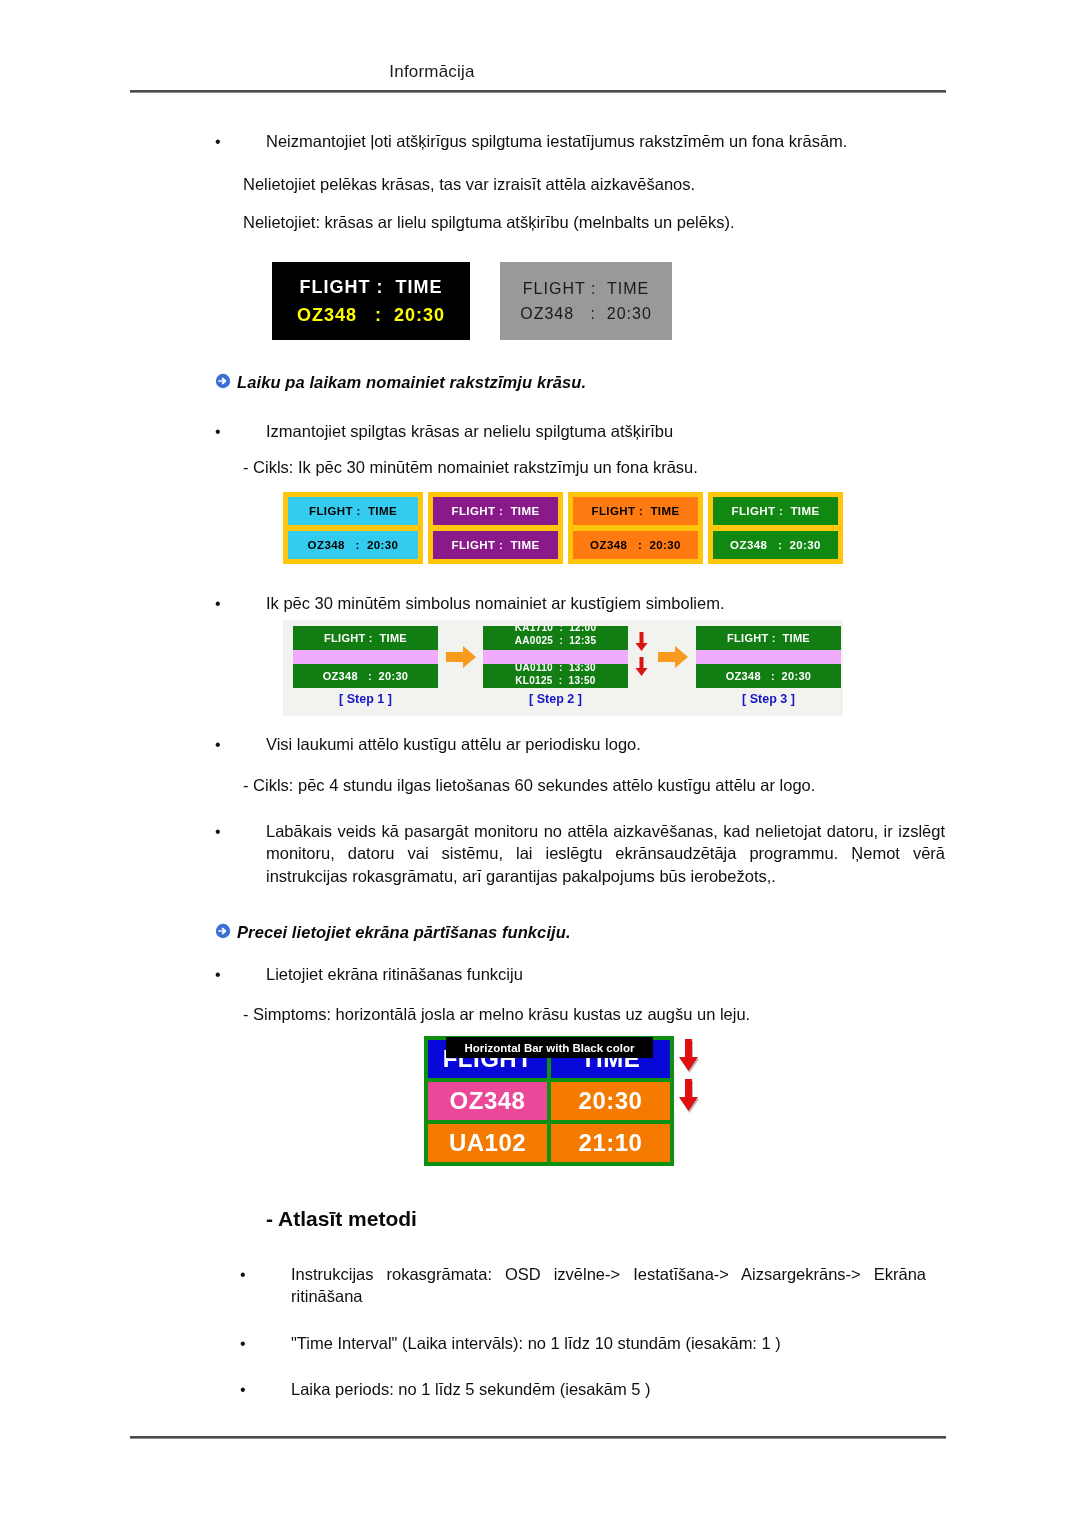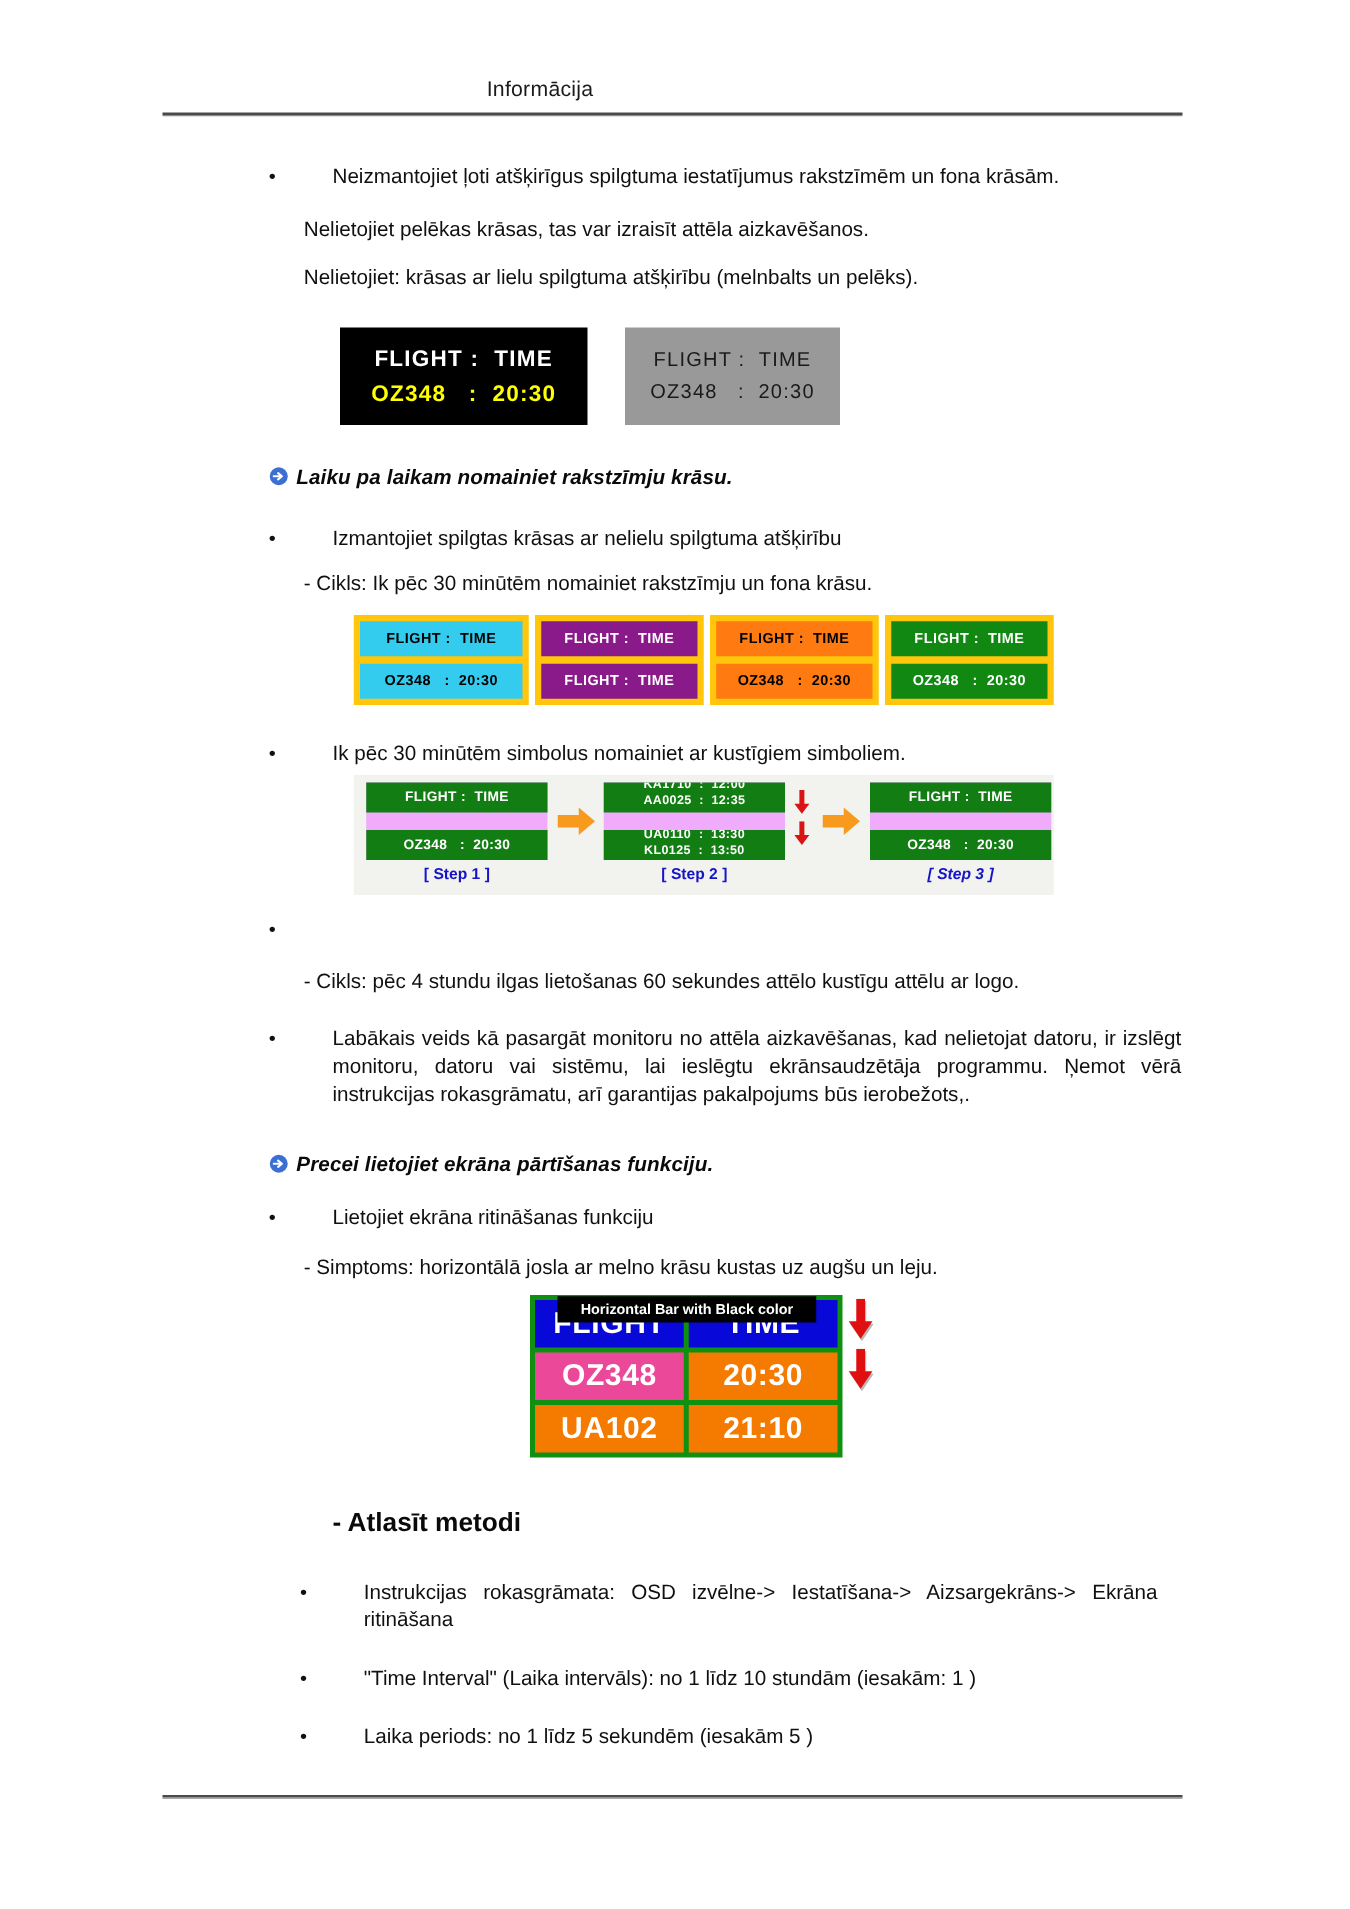--- a/index.html
+++ b/index.html
@@ -238,25 +238,26 @@
     <div class="arrow-orange" style="left:375px;">
       <svg width="30" height="22" viewBox="0 0 30 22">
         <path d="M0 6 H17 V0 L30 11 L17 22 V16 H0 Z" fill="#f79a1e"></path>
       </svg>
     </div>
 
     <div class="step-panel" style="left:413px; width:145px;">
       <div class="row">FLIGHT :  TIME</div>
       <div class="row">OZ348   :  20:30</div>
     </div>
-    <div class="step-label" style="left:413px; width:145px;font-style:italic;">[ Step 3 ]</div>
+    <div class="step-label" style="left:413px; width:145px;">[ Step 3 ]</div>
   </div>
 
   <div class="bullet-row" style="left:215px; top:733px; width:720px;">
     <div class="bullet-dot">•</div>
+    <div class="bullet-text">Visi laukumi attēlo kustīgu attēlu ar periodisku logo.</div>
   </div>
   <div class="body-text" style="left:243px; top:775px; width:700px;">- Cikls: pēc 4 stundu ilgas lietošanas 60 sekundes attēlo kustīgu attēlu ar logo.</div>
 
   <div class="bullet-row" style="left:215px; top:820px; width:730px;">
     <div class="bullet-dot">•</div>
     <div class="bullet-text just" style="width:700px;">Labākais veids kā pasargāt monitoru no attēla aizkavēšanas, kad nelietojat datoru, ir izslēgt monitoru, datoru vai sistēmu, lai ieslēgtu ekrānsaudzētāja programmu. Ņemot vērā instrukcijas rokasgrāmatu, arī garantijas pakalpojums būs ierobežots,.</div>
   </div>
 
   <div class="arrow-row" style="left:215px; top:922px; width:700px;">
     <div class="arrow-icon">

